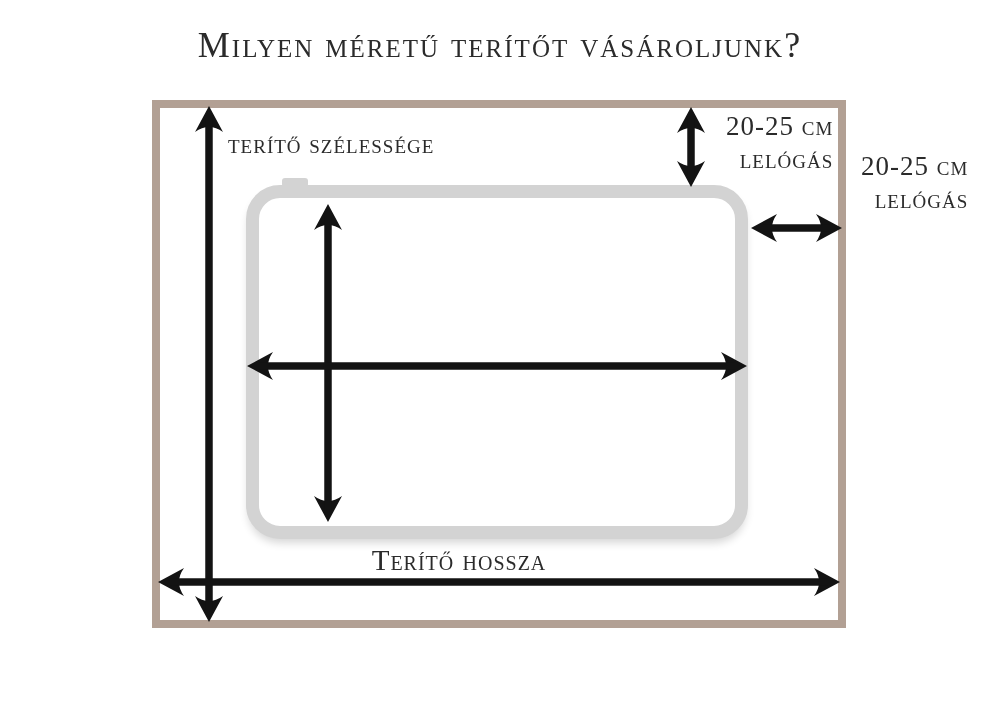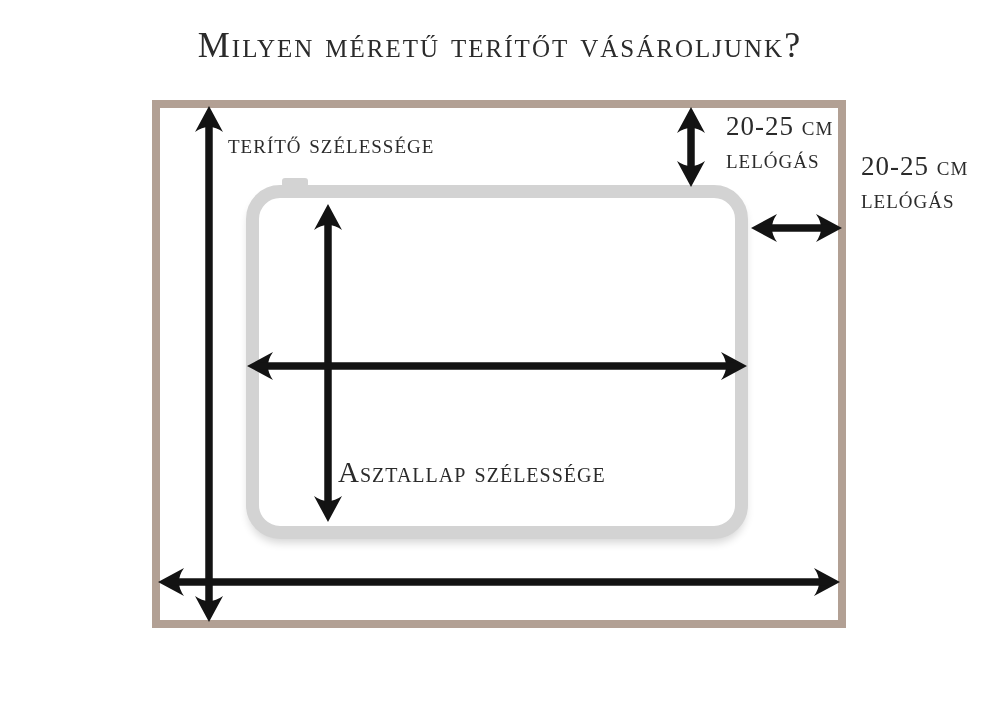--- a/index.html
+++ b/index.html
@@ -58,21 +58,21 @@
   .label{
     position:absolute;
     color:var(--text);
     font-variant:small-caps;
     letter-spacing:1px;
     white-space:nowrap;
   }
   .label.big{font-size:29px;}
   .label.med{font-size:27px;}
   .label.center{text-align:center;}
-  .twoline{line-height:33px;}
+  .twoline{line-height:33px;text-align:right;}
   .twoline span{display:block;}
   .arrow{
     position:absolute;
     color:var(--arrow);
   }
   .arrow svg{display:block;}
 </style>
 </head>
 <body>
 
@@ -133,16 +133,16 @@
     <span>20-25 cm</span>
     <span>lelógás</span>
   </div>
 
   <div class="label med twoline" style="left:861px;top:150px;">
     <span>20-25 cm</span>
     <span>lelógás</span>
   </div>
 
 
-  <div class="label big" style="left:338px;top:456px;">Asztallap szélessége</div>
 
+  <div class="label big center" style="left:349px;top:544px;width:220px;">Terítő hossza</div>
 
 </div>
 
 </body></html>

